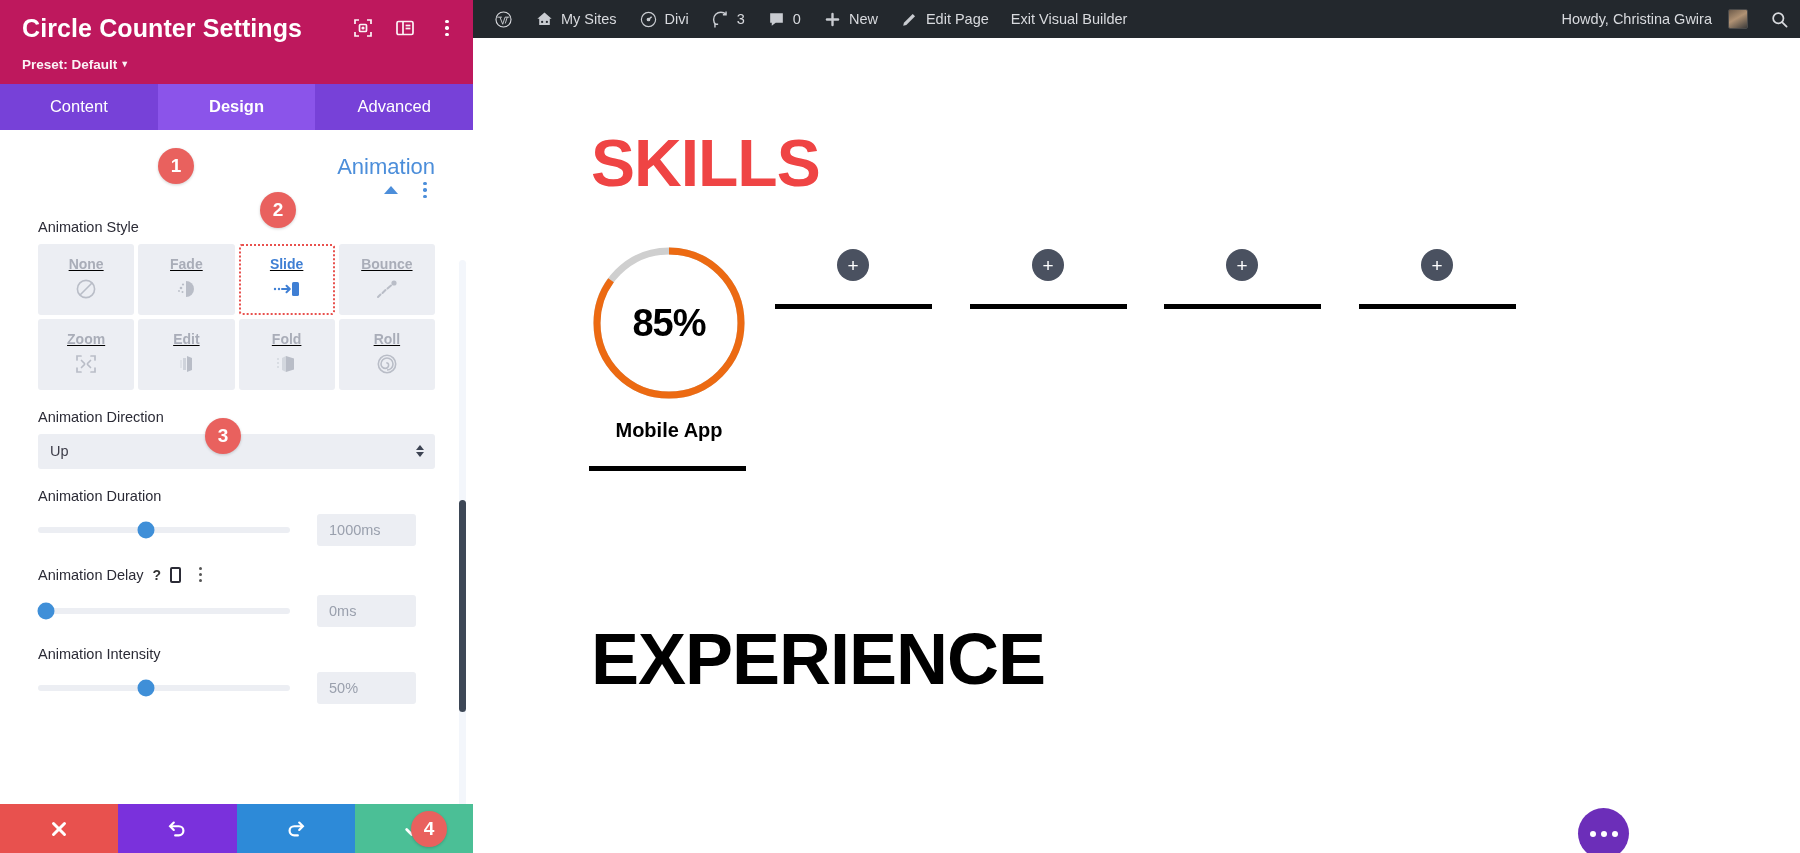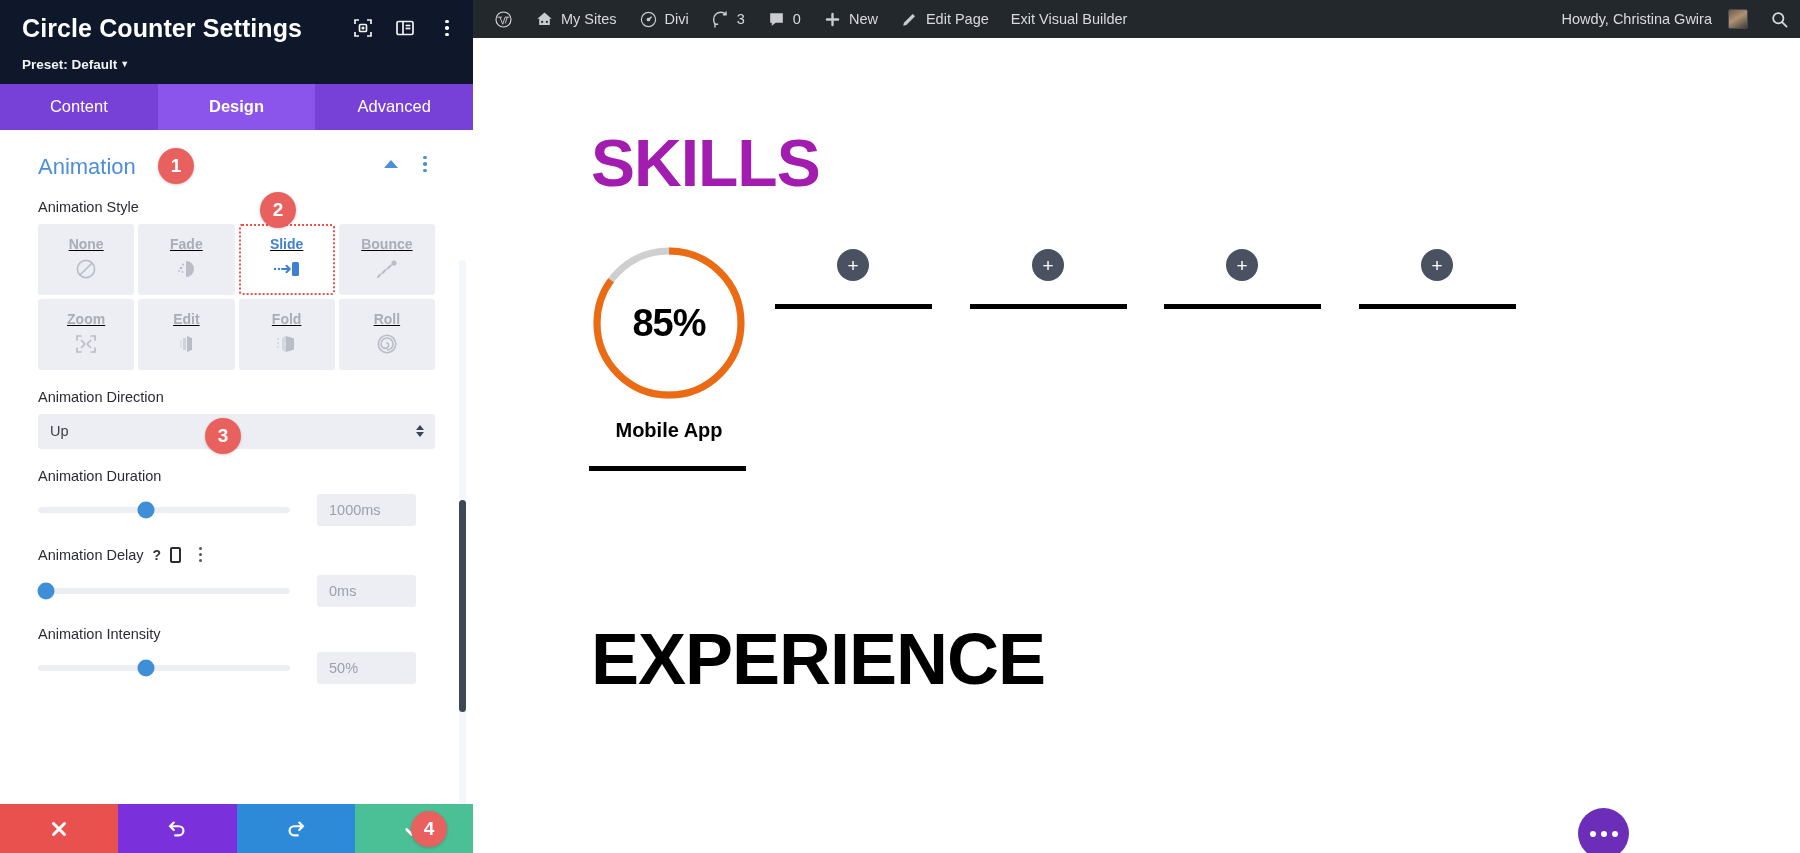--- a/index.html
+++ b/index.html
@@ -11,21 +11,21 @@
   #root { position: relative; width: 1800px; height: 853px; }
 
   
   .panel {
     position: absolute; left: 0; top: 0;
     width: 473px; height: 853px;
     background: #fff; display: flex; flex-direction: column;
     overflow: hidden;
   }
   .panel-header {
-    background: #0f172a; color: #fff;
+    background: #be185d; color: #fff;
     padding: 14px 22px 12px 22px;
     position: relative; flex: 0 0 auto;
   }
   .panel-title {
     font-size: 25px; font-weight: bold; letter-spacing: .1px;
     line-height: 1.15;
   }
   .panel-preset {
     font-size: 13.5px; font-weight: bold; margin-top: 14px;
     color: #ffffff; opacity: .95;
@@ -47,22 +47,23 @@
   }
   .tab.active { background: #8b54ea; font-weight: 600; }
 
   .panel-body {
     flex: 1 1 auto; position: relative; overflow: hidden;
     background: #fff; padding: 0 0 0 0;
   }
   .panel-scroll { padding: 0 38px 0 38px; position: relative; }
 
   .section-head {
-    display: flex; align-items: flex-start; padding: 24px 0 0 0;
+    display: flex; align-items: flex-end; padding: 24px 0 0 0;
     position: relative;
+    flex-direction: column;
   }
   .section-title {
     color: #4c8eda; font-size: 22px; font-weight: 400;
   }
   .section-tools {
     margin-left: auto; display: flex; align-items: center; gap: 17px;
   }
   .chev-up {
     width: 0; height: 0; border-left: 7px solid transparent;
     border-right: 7px solid transparent; border-bottom: 8px solid #4c8eda;
@@ -175,21 +176,21 @@
     width: 20px; height: 20px; border-radius: 2px; margin-left: 9px;
     background: linear-gradient(150deg,#6d5b4a 0%,#b09274 45%,#3c3b3a 100%);
     border: 1px solid #4a4a4a;
   }
   .wp-ico { width: 19px; height: 19px; display:inline-block; }
 
   .page { position: relative; height: 815px; background:#fff; overflow: hidden; }
   .h-skills {
     position: absolute; left: 118px; top: 87px;
     font-size: 66px; font-weight: 900; letter-spacing: -1px;
-    color: #a21caf; font-family: "Liberation Sans", sans-serif;
+    color: #ef4444; font-family: "Liberation Sans", sans-serif;
   }
   .h-exp {
     position: absolute; left: 118px; top: 580px;
     font-size: 72px; font-weight: 900; letter-spacing: -1px; color: #000;
   }
   .counter { position: absolute; left: 116px; top: 205px; width: 160px; }
   .counter svg { display: block; }
   .counter .pct {
     position: absolute; left: 0; top: 0; width: 160px; height: 160px;
     display: flex; align-items: center; justify-content: center;

